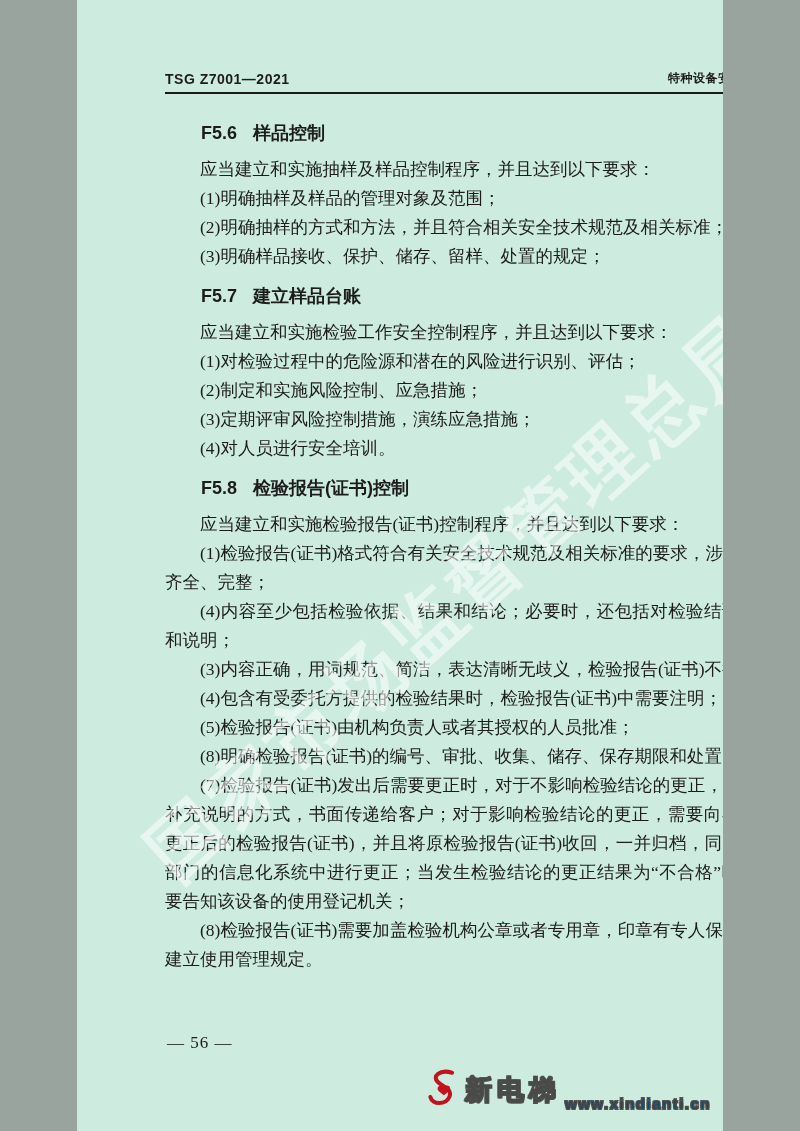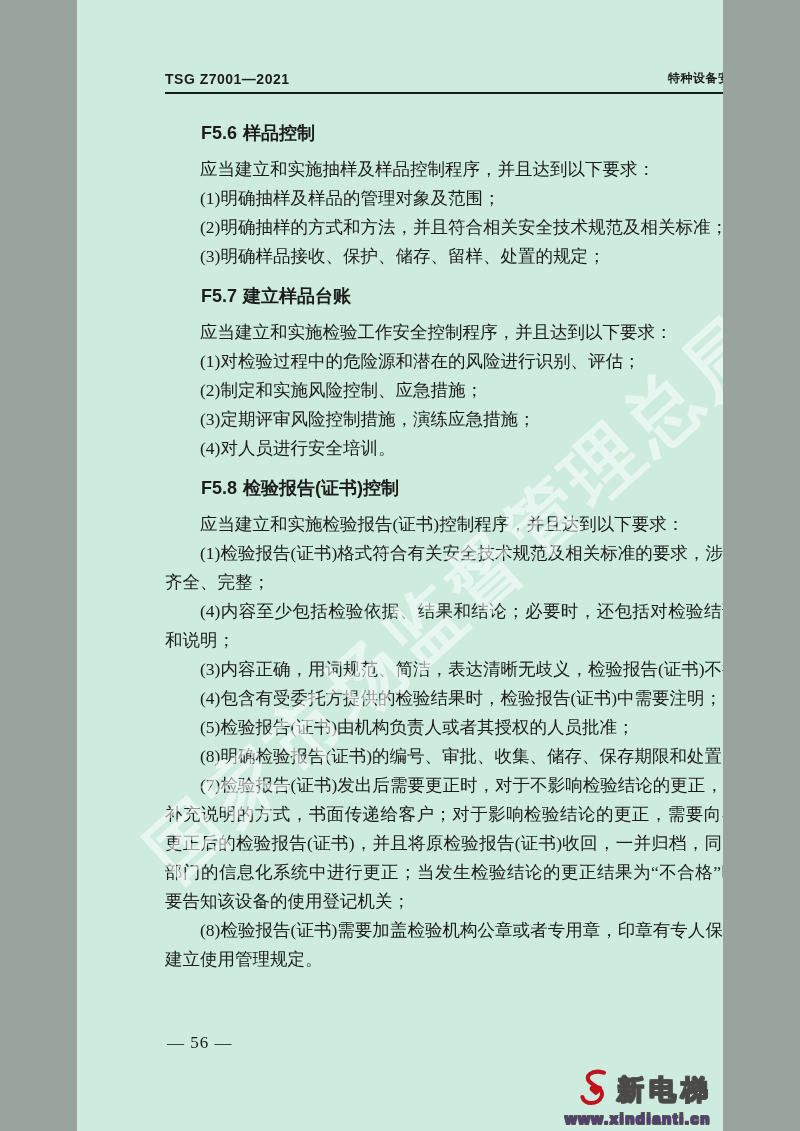--- a/index.html
+++ b/index.html
@@ -26,54 +26,54 @@
   .doc-body{
     position:absolute;top:108px;left:88px;width:628px;
     font-size:17.5px;line-height:29px;text-align:justify;
   }
   .sec-heading{
     margin:11px 0 7px;
     font-family:"Liberation Sans","DejaVu Sans",sans-serif;
     font-size:18px;font-weight:bold;
     text-indent:2em;line-height:29px;text-align:left;
   }
-  .sec-num{margin-right:6px;}
+  .sec-num{margin-right:16px;}
   .para{margin:0;text-indent:2em;}
   
   .watermark{
     position:absolute;left:-20px;top:548px;width:800px;
     text-align:center;white-space:nowrap;
     transform:rotate(-42deg);
     font-family:"Liberation Sans","DejaVu Sans",sans-serif;
     font-weight:bold;font-size:74px;letter-spacing:6px;
     color:rgba(255,255,255,0.55);
     pointer-events:none;z-index:5;
   }
   
   .page-number{
     position:absolute;left:90px;top:1033px;
     font-size:17px;letter-spacing:1px;
   }
   .logo{
     position:absolute;right:6px;top:1068px;
-    display:flex;flex-direction:column;align-items:flex-end;
+    display:flex;align-items:flex-end;
     font-family:"Liberation Sans","DejaVu Sans",sans-serif;
     z-index:6;
   }
   .logo-top{display:flex;align-items:center;gap:2px;}
   .logo-brand{
     font-size:27px;font-weight:bold;letter-spacing:5px;
     color:#ffffff;
     -webkit-text-stroke:1.4px #4a4a48;
     text-shadow:1px 1px 0 #5a5a58,-1px -1px 0 #5a5a58,1px -1px 0 #5a5a58,-1px 1px 0 #5a5a58;
     padding-right:4px;
   }
   .logo-site{
     font-size:15px;font-weight:bold;letter-spacing:1.5px;
-    color:#6d28d9;
+    color:#0c4a6e;
     -webkit-text-stroke:1px #4a4a48;
     text-shadow:1px 1px 0 #5a5a58,-1px -1px 0 #5a5a58,1px -1px 0 #5a5a58,-1px 1px 0 #5a5a58;
     padding-right:6px;margin-top:-2px;
   }
   .logo-icon{display:inline-block;margin-right:2px;}
 </style>
 </head>
 <body>
 
 <div class="page">

